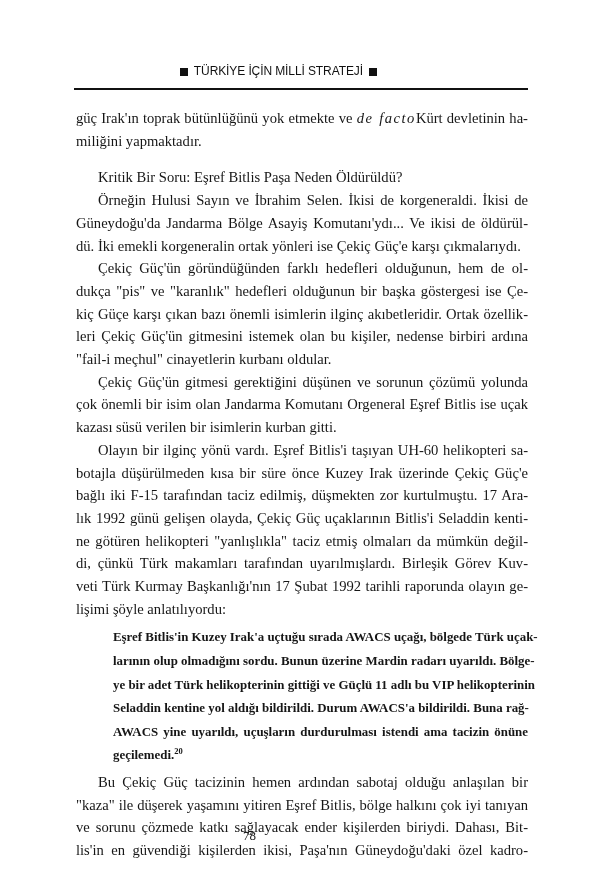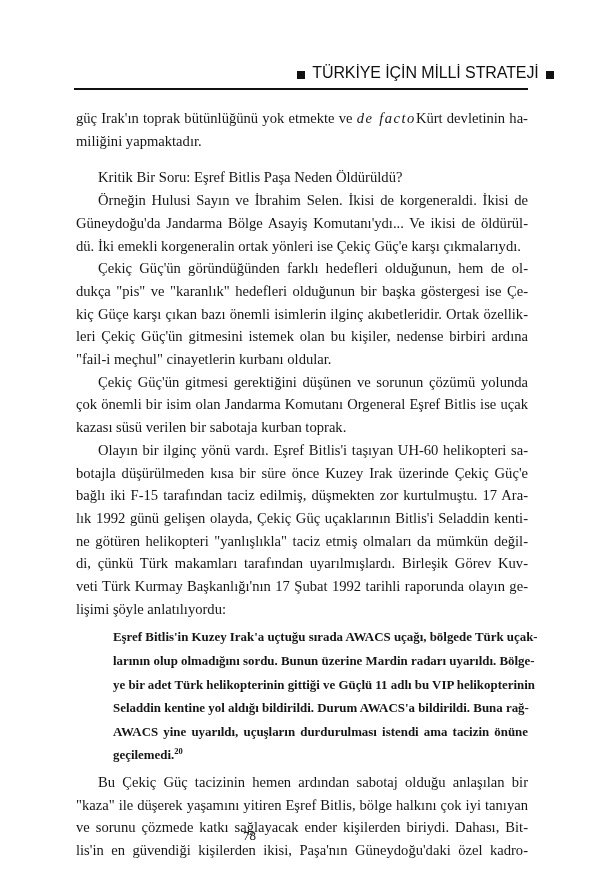--- a/index.html
+++ b/index.html
@@ -1,19 +1,19 @@
 <!DOCTYPE html>
 <html><head>
 <meta charset="utf-8">
 <style>
   html, body { margin: 0; padding: 0; background: #ffffff; }
   body { width: 605px; height: 888px; position: relative; overflow: hidden; color: #1a1a1a; }
   .header {
-    position: absolute; left: 0; top: 64px; width: 557px; text-align: right;
-    font-family: "Liberation Sans", sans-serif; font-size: 16px; letter-spacing: -0.1px; color: #111;
+    position: absolute; left: 0; top: 64px; width: 557px; text-align: center;
+    font-family: "Liberation Sans", sans-serif; font-size: 12px; letter-spacing: -0.1px; color: #111;
   }
   .header .sq { display: inline-block; width: 8px; height: 8px; background: #111; vertical-align: -0.5px; margin: 0 3px; }
   .rule { position: absolute; left: 74px; top: 88px; width: 454px; height: 1.5px; background: #111; }
   .body {
     position: absolute; left: 76px; top: 107px; width: 452px;
     font-family: "Liberation Serif", serif; font-size: 14.6px; line-height: 22.7px; color: #161616;
   }
   .body p { margin: 0; text-align: justify; text-align-last: left; }
   .ln { display: block; white-space: nowrap; text-align: justify; text-align-last: justify; }
   .ln.last { text-align-last: left; }
@@ -57,21 +57,21 @@
     <span class="ln ind">Çekiç Güç'ün göründüğünden farklı hedefleri olduğunun, hem de ol-</span>
     <span class="ln">dukça "pis" ve "karanlık" hedefleri olduğunun bir başka göstergesi ise Çe-</span>
     <span class="ln">kiç Güçe karşı çıkan bazı önemli isimlerin ilginç akıbetleridir. Ortak özellik-</span>
     <span class="ln">leri Çekiç Güç'ün gitmesini istemek olan bu kişiler, nedense birbiri ardına</span>
     <span class="ln last">"fail-i meçhul" cinayetlerin kurbanı oldular.</span>
   </p>
 
   <p>
     <span class="ln ind">Çekiç Güç'ün gitmesi gerektiğini düşünen ve sorunun çözümü yolunda</span>
     <span class="ln">çok önemli bir isim olan Jandarma Komutanı Orgeneral Eşref Bitlis ise uçak</span>
-    <span class="ln last">kazası süsü verilen bir sabotaja kurban toprak.</span>
+    <span class="ln last">kazası süsü verilen bir isimlerin kurban gitti.</span>
   </p>
 
   <p>
     <span class="ln ind">Olayın bir ilginç yönü vardı. Eşref Bitlis'i taşıyan UH-60 helikopteri sa-</span>
     <span class="ln">botajla düşürülmeden kısa bir süre önce Kuzey Irak üzerinde Çekiç Güç'e</span>
     <span class="ln">bağlı iki F-15 tarafından taciz edilmiş, düşmekten zor kurtulmuştu. 17 Ara-</span>
     <span class="ln">lık 1992 günü gelişen olayda, Çekiç Güç uçaklarının Bitlis'i Seladdin kenti-</span>
     <span class="ln">ne götüren helikopteri "yanlışlıkla" taciz etmiş olmaları da mümkün değil-</span>
     <span class="ln">di, çünkü Türk makamları tarafından uyarılmışlardı. Birleşik Görev Kuv-</span>
     <span class="ln">veti Türk Kurmay Başkanlığı'nın 17 Şubat 1992 tarihli raporunda olayın ge-</span>

